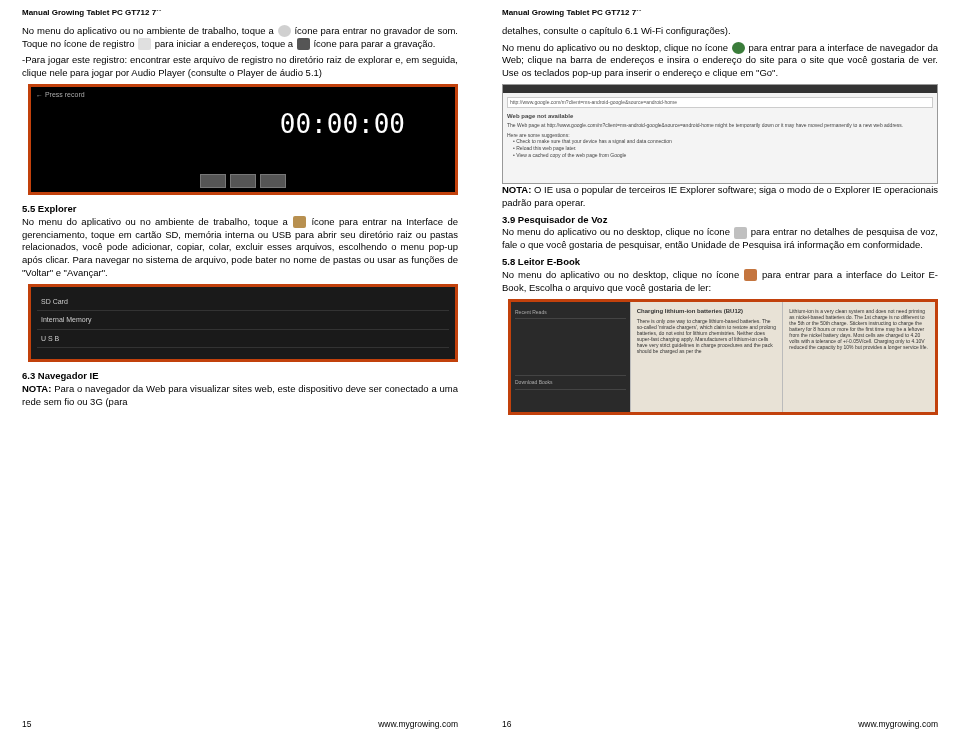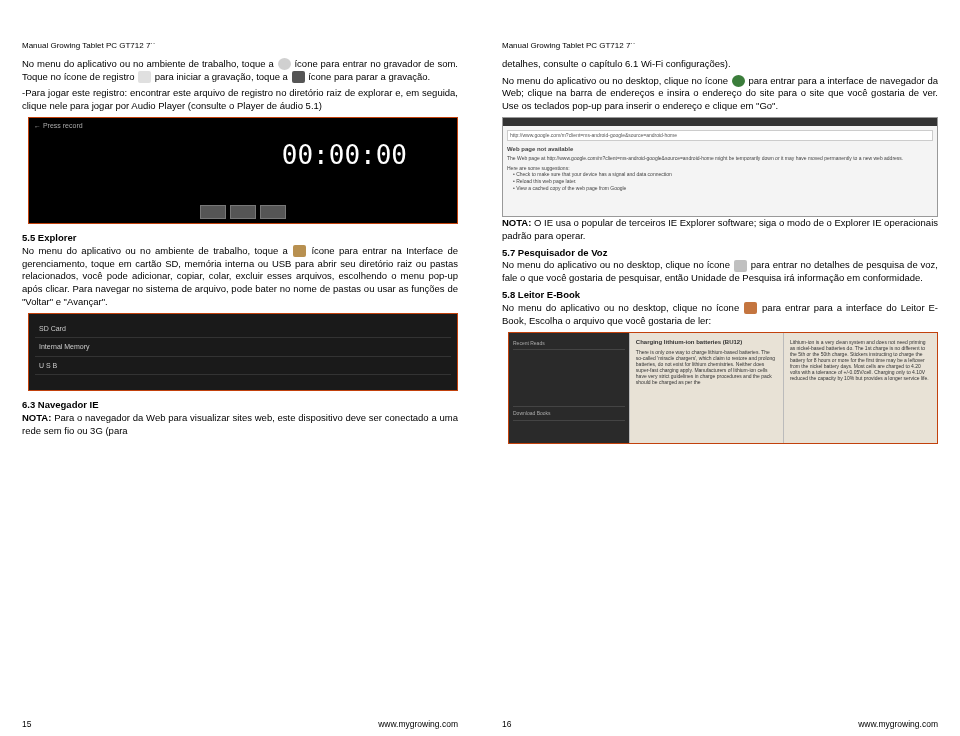--- a/index.html
+++ b/index.html
@@ -20,23 +20,22 @@
   .column {
     width: 480px;
     padding: 8px 22px 8px 22px;
     box-sizing: border-box;
     font-size: 9.5px;
     line-height: 1.35;
     position: relative;
   }
   .header {
     font-size: 8px;
-    font-weight: normal;
+    font-weight: bold;
     margin-bottom: 6px;
-    margin-top: 33px;
   }
   .para {
     text-align: justify;
     margin: 0 0 4px 0;
   }
   .inline-icon {
     display: inline-block;
     width: 13px;
     height: 12px;
     vertical-align: middle;
@@ -50,21 +49,21 @@
   .icon-stop { background:#555; }
   .icon-play { background:#666; }
   .icon-globe { background:#3b7d3b; border-radius:50%; }
   .icon-files { background:#b89050; }
   .icon-search { background:#c0c0c0; }
   .icon-book { background:#c4753f; }
   .icon-menu { background:#333; }
   .screenshot-box {
     background: #000;
     margin: 4px 0 8px 6px;
-    border: 1px solid #c2410c;
+    border: 3px solid #c2410c;
   }
   .recorder-shot {
     height: 105px;
     color: #fff;
     position: relative;
   }
   .recorder-top {
     font-size: 7px;
     padding: 3px 5px;
     color: #aaa;
@@ -161,21 +160,21 @@
 <div class="page-container">
 
   <div class="column">
     <div class="header">Manual Growing Tablet PC GT712 7´´</div>
 
     <p class="para">
       <span>No menu do aplicativo ou no ambiente de trabalho, toque a</span>
       <span class="inline-icon icon-mic"></span>
       <span>ícone para entrar no gravador de som. Toque no ícone de registro</span>
       <span class="inline-icon icon-rec"></span>
-      <span>para iniciar a gravação, toque a</span>
+      <span>para iniciar a endereços, toque a</span>
       <span class="inline-icon icon-stop"></span>
       <span>ícone para parar a gravação.</span>
     </p>
     <p class="para">-Para jogar este registro: encontrar este arquivo de registro no diretório raiz de explorar e, em seguida, clique nele para jogar por Audio Player (consulte o Player de áudio 5.1)</p>
 
     <div class="screenshot-box recorder-shot">
       <div class="recorder-top">← Press record</div>
       <div class="recorder-time">00:00:00</div>
       <div class="recorder-buttons">
         <div></div>
@@ -227,21 +226,21 @@
       <div style="padding-left:6px;">• Check to make sure that your device has a signal and data connection</div>
       <div style="padding-left:6px;">• Reload this web page later.</div>
       <div style="padding-left:6px;">• View a cached copy of the web page from Google</div>
     </div>
 
     <p class="para justify">
       <span class="section-title">NOTA:</span><span> O IE usa o popular de terceiros IE Explorer software; siga o modo de o Explorer IE operacionais padrão para operar.</span>
     </p>
 
     <p class="para justify">
-      <span class="section-title">5.7 Pesquisador de Voz</span><br>
+      <span class="section-title">3.9 Pesquisador de Voz</span><br>
       <span>No menu do aplicativo ou no desktop, clique no ícone</span>
       <span class="inline-icon icon-search"></span>
       <span>para entrar no detalhes de pesquisa de voz, fale o que você gostaria de pesquisar, então Unidade de Pesquisa irá informação em conformidade.</span>
     </p>
 
     <p class="para justify">
       <span class="section-title">5.8 Leitor E-Book</span><br>
       <span>No menu do aplicativo ou no desktop, clique no ícone</span>
       <span class="inline-icon icon-book"></span>
       <span>para entrar para a interface do Leitor E-Book, Escolha o arquivo que você gostaria de ler:</span>

